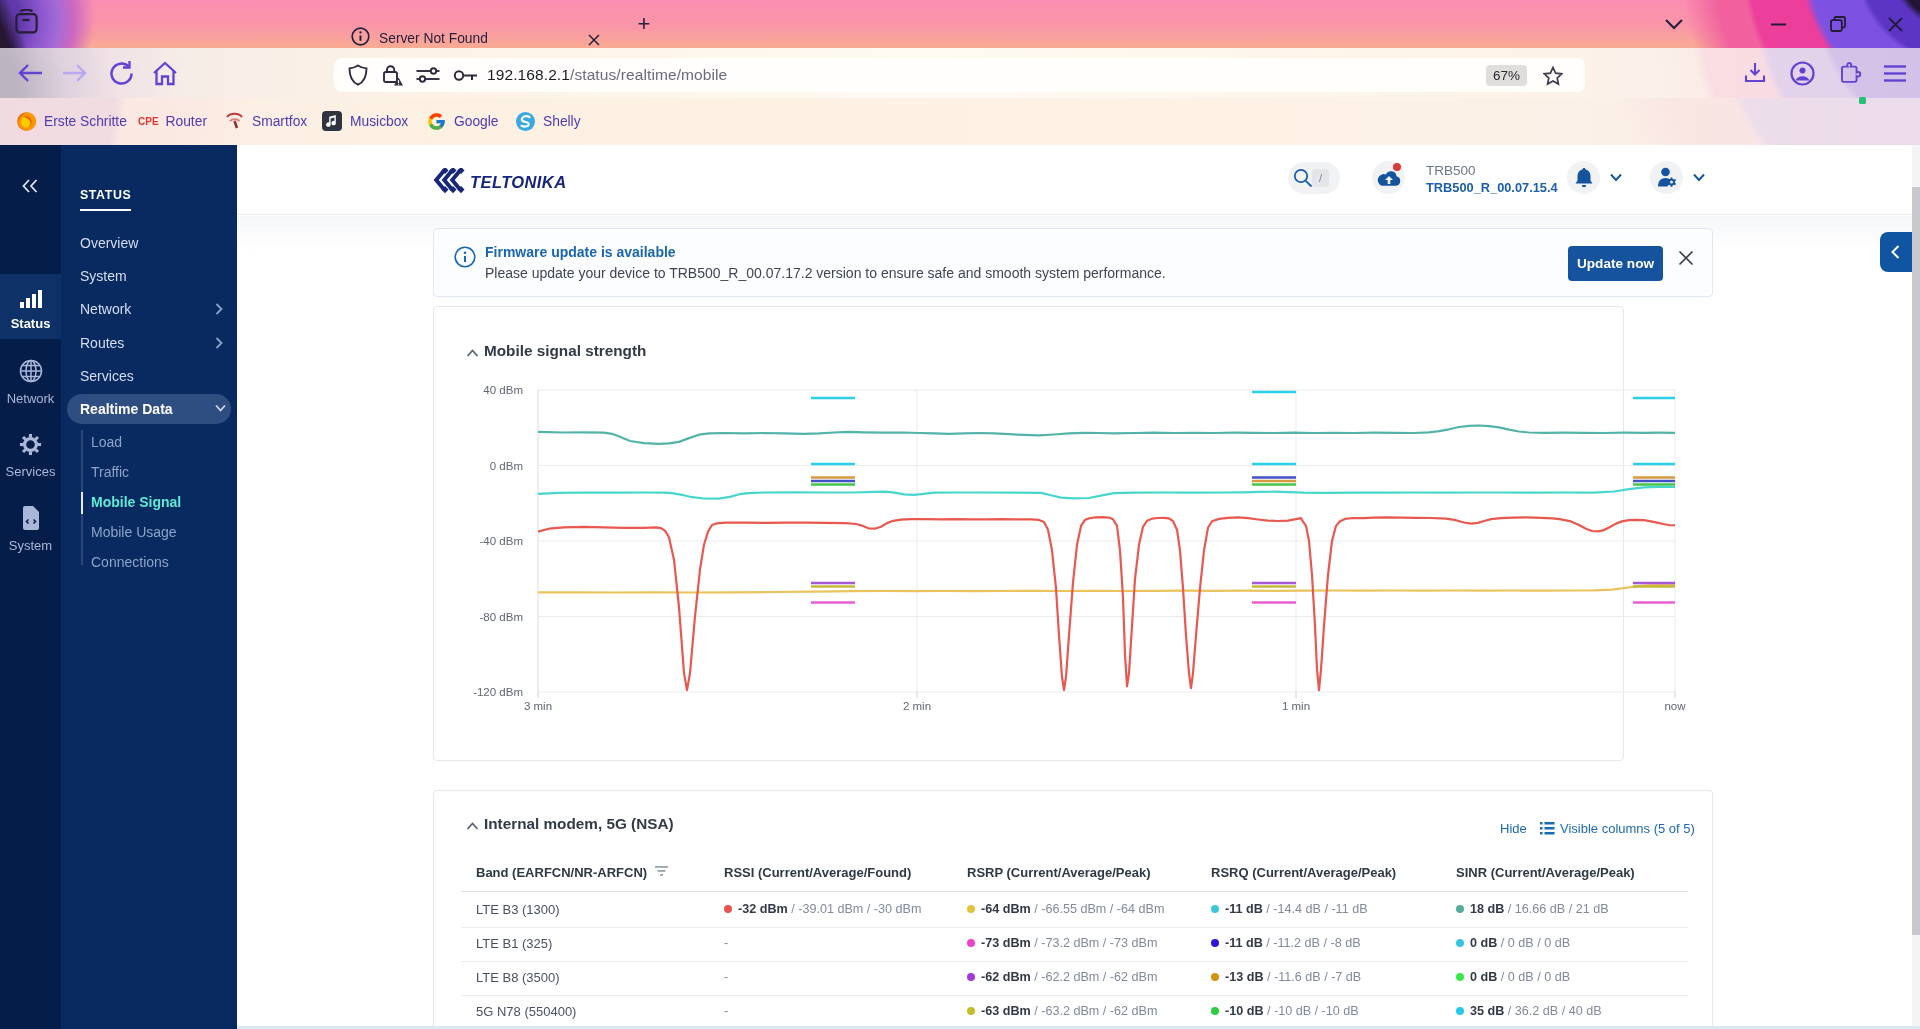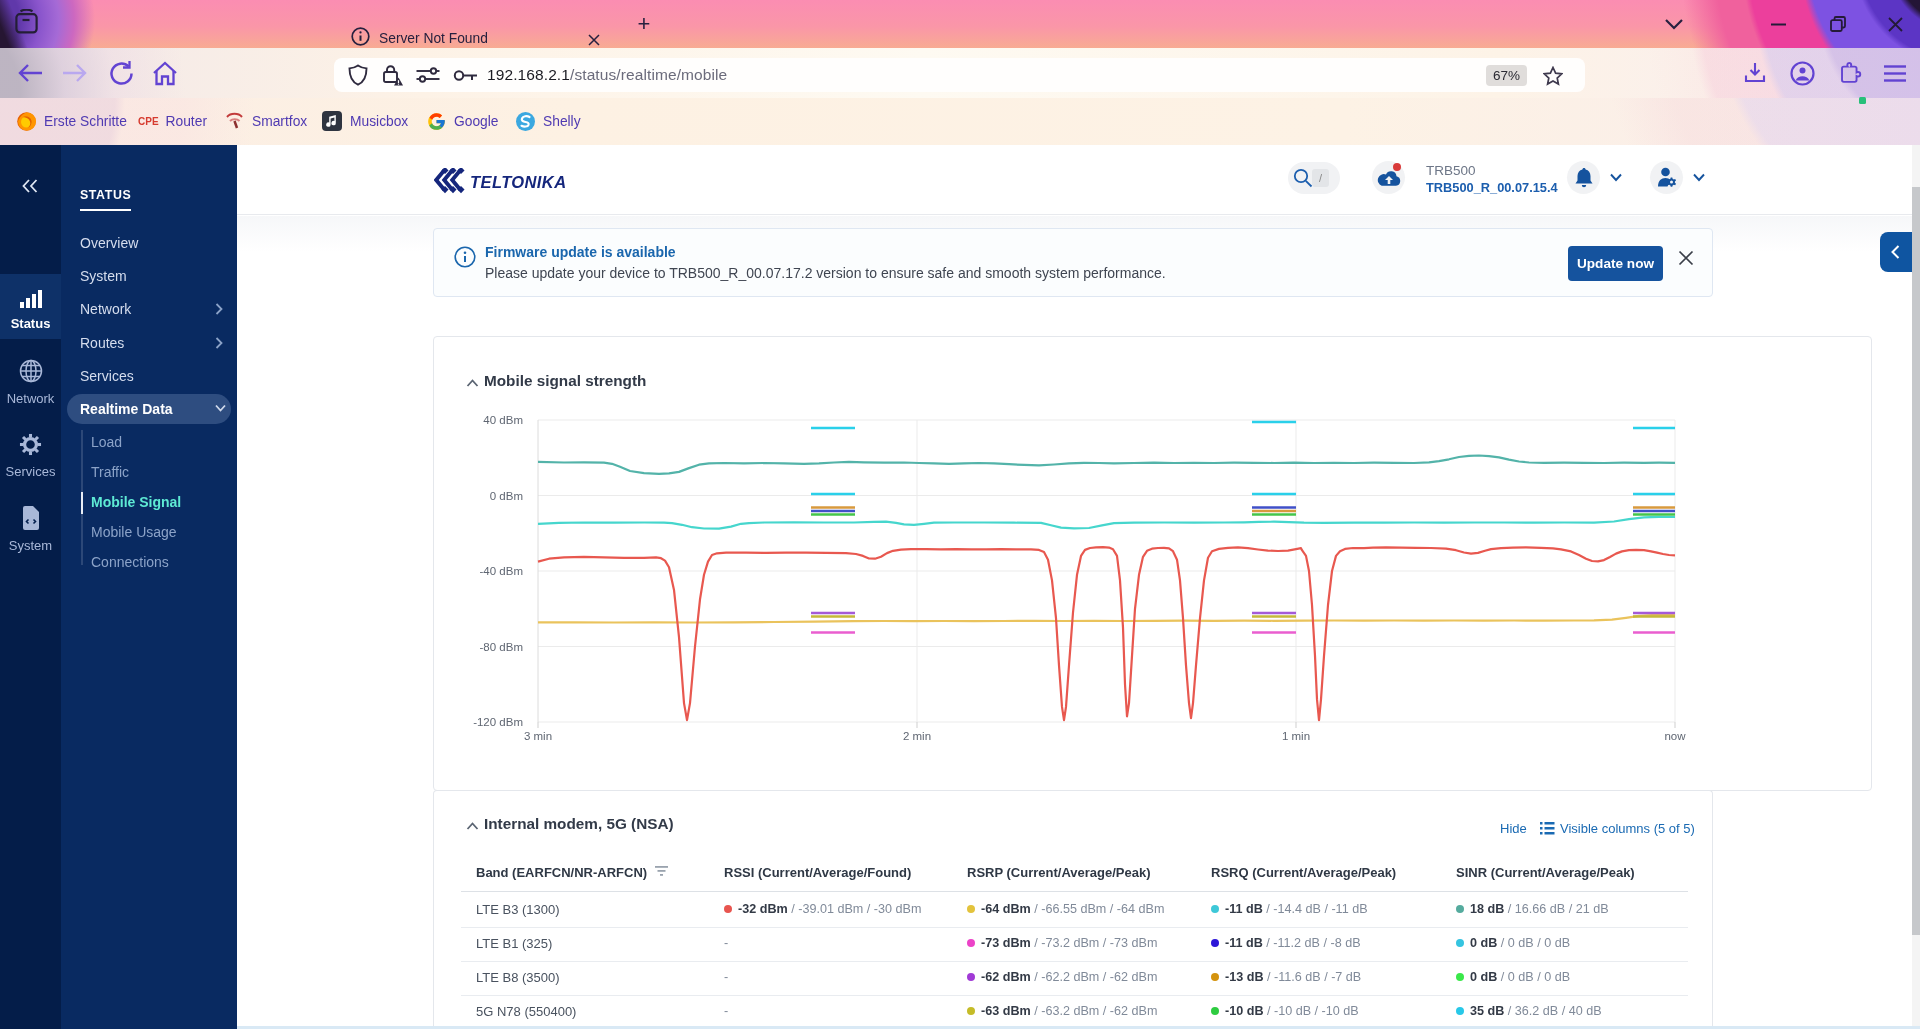--- a/index.html
+++ b/index.html
@@ -401,21 +401,21 @@
           <circle cx="11" cy="6.8" r="1.3" fill="#1a66ad" stroke="none"></circle>
         </svg>
       <div class="tt">Firmware update is available</div>
       <div class="bd">Please update your device to TRB500_R_00.07.17.2 version to ensure safe and smooth system performance.</div>
       <div class="updbtn">Update now</div>
       <svg class="x" width="16" height="16" viewBox="0 0 16 16" stroke="#3a3f48" stroke-width="1.7">
           <path d="M1.5 1.5 L14.5 14.5 M14.5 1.5 L1.5 14.5"></path>
         </svg>
     </div>
 
-    <div class="card" id="chartcard" style="top:191px;width:1439px;height:455px">
+    <div class="card" id="chartcard" style="top:161px;width:1191px;height:455px">
       <svg class="colchv" style="top:42px" width="13" height="9" viewBox="0 0 13 9" fill="none" stroke="#5a6472" stroke-width="1.8">
           <path d="M1.5 7 L6.5 1.5 L11.5 7"></path>
         </svg>
       <div class="cardtitle" style="top:35px">Mobile signal strength</div>
       <div id="chart">
           <svg width="1278" height="453" viewBox="0 0 1278 453" style="position:absolute;left:0;top:0">
       <line x1="104" y1="83.0" x2="1241" y2="83.0" stroke="#ebebeb" stroke-width="1"></line>
       <line x1="104" y1="158.5" x2="1241" y2="158.5" stroke="#ebebeb" stroke-width="1"></line>
       <line x1="104" y1="234.0" x2="1241" y2="234.0" stroke="#ebebeb" stroke-width="1"></line>
       <line x1="104" y1="309.5" x2="1241" y2="309.5" stroke="#ebebeb" stroke-width="1"></line>

